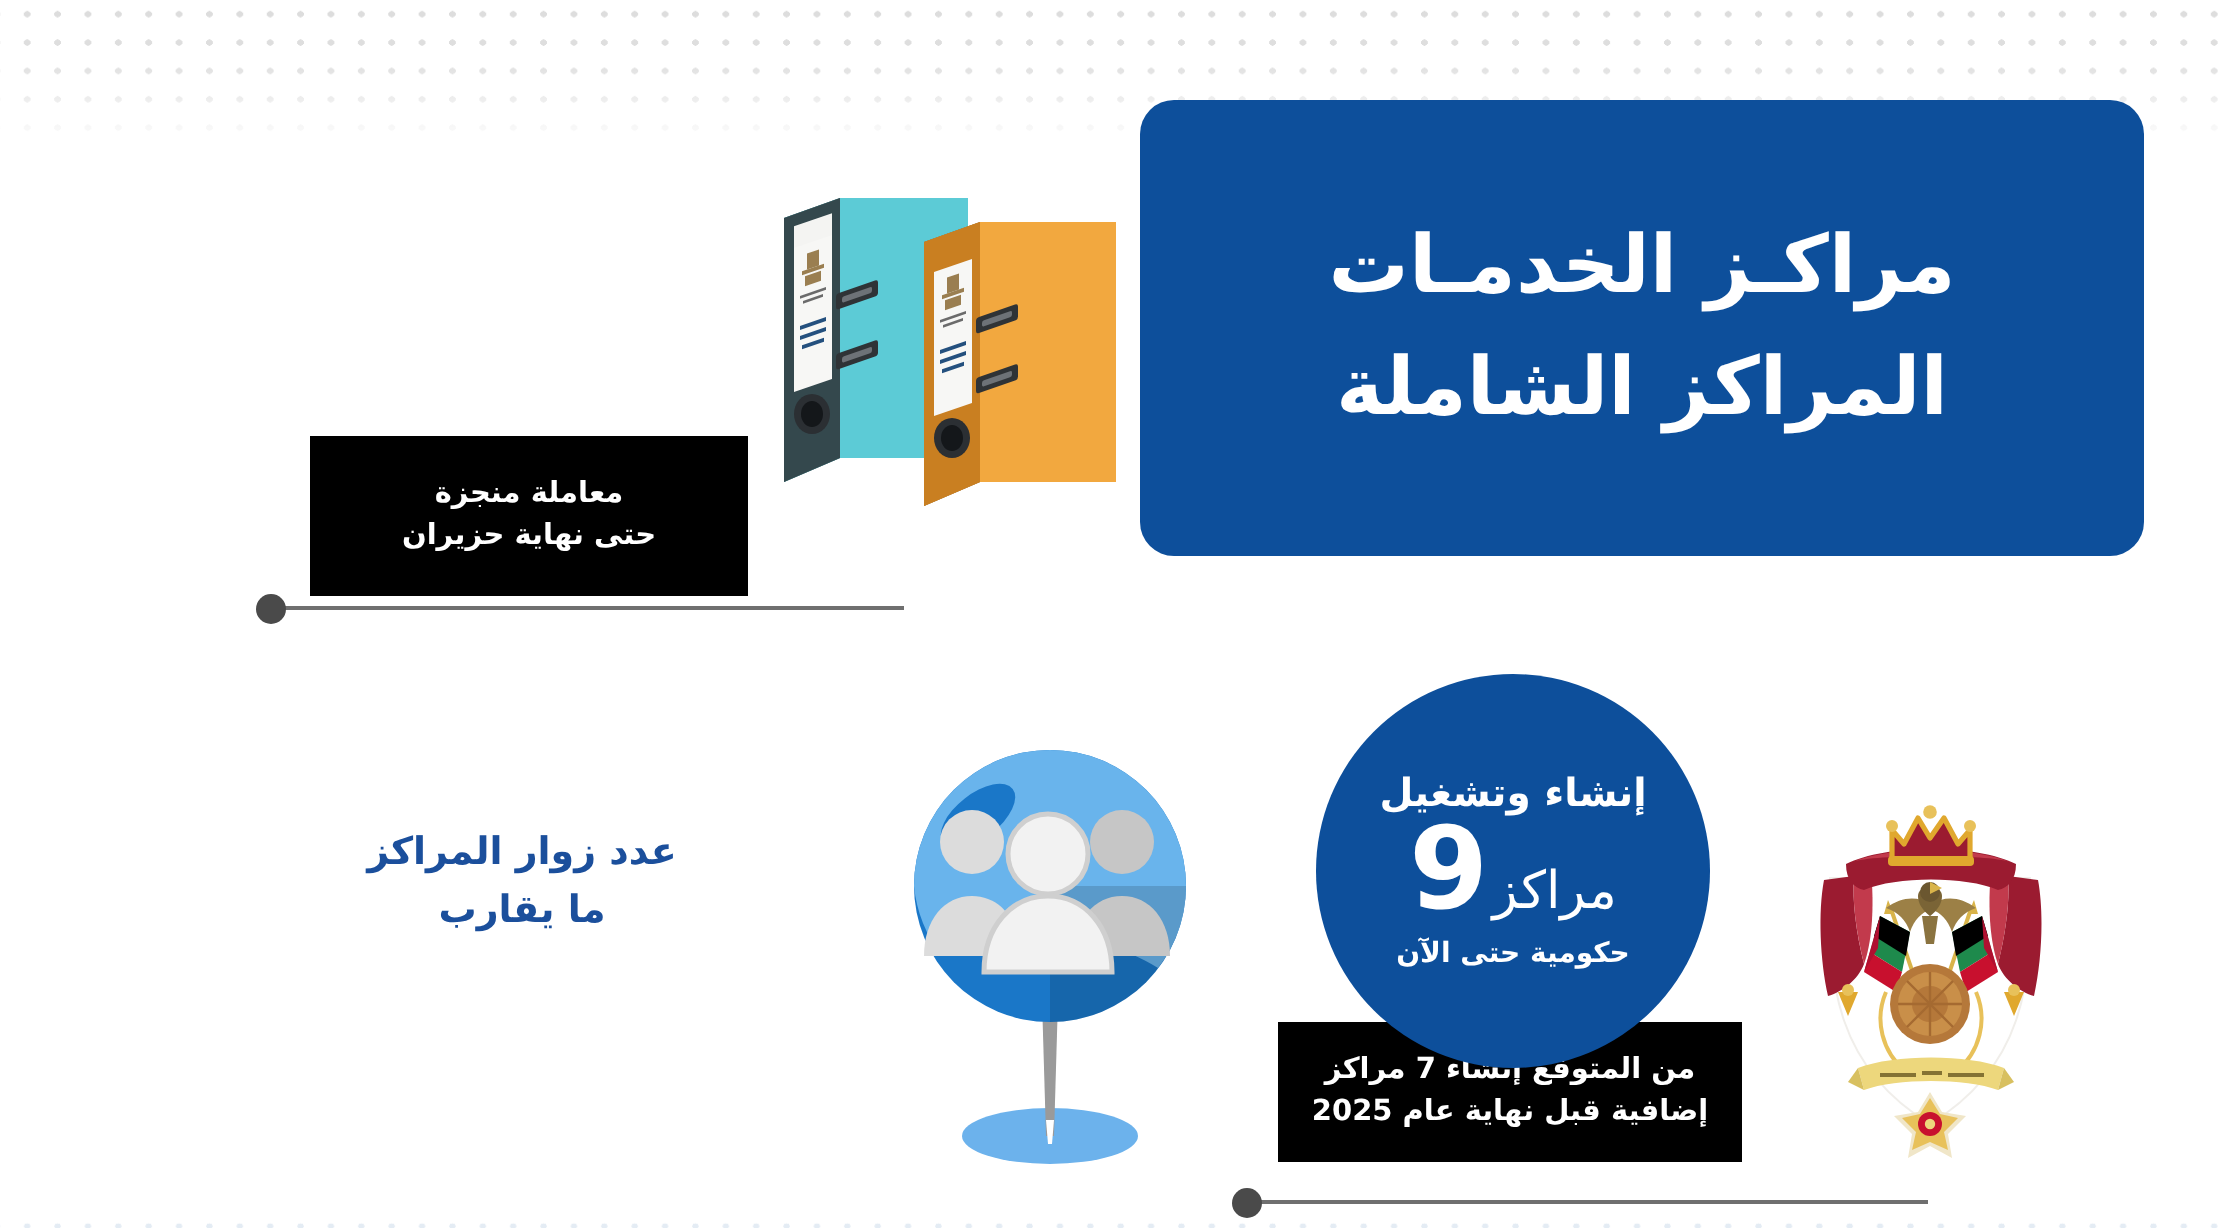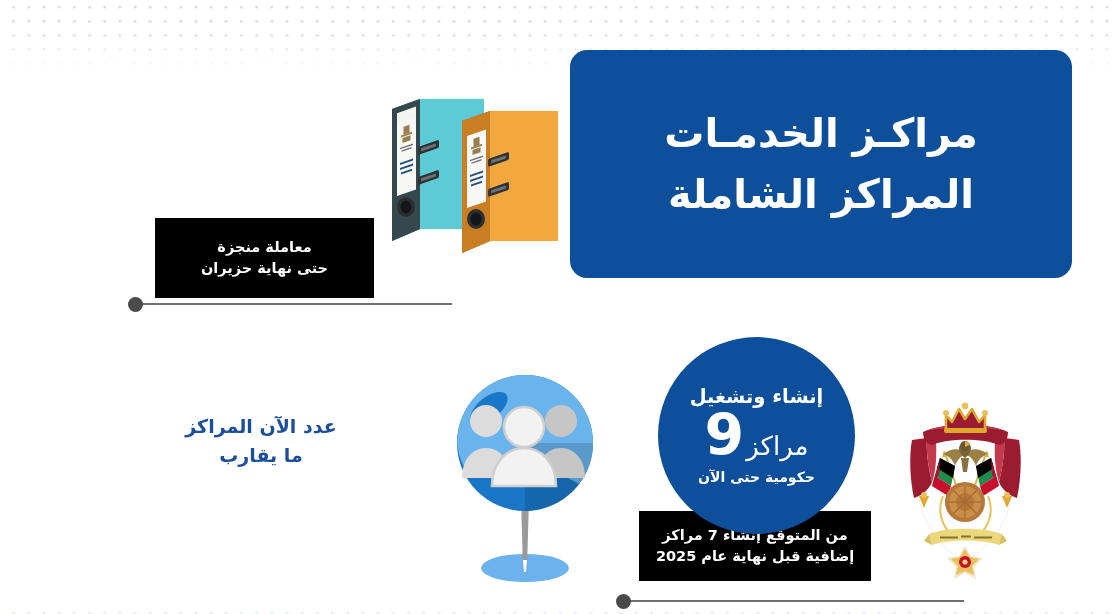--- a/index.html
+++ b/index.html
@@ -313,21 +313,21 @@
 
   <div class="rule" style="left:136px; top:303px; width:316px;"></div>
   <div class="rule-dot" style="left:128px; top:297px;"></div>
 
   <div id="title-block">
     <div class="title-line">مراكـز الخدمـات</div>
     <div class="title-line">المراكز الشاملة</div>
   </div>
 
   <div id="visitors-label">
-    <div>عدد الآن المراكز</div>
+    <div>عدد زوار المراكز</div>
     <div>ما يقارب</div>
   </div>
 
   <div id="pin-illustration">
     <svg viewBox="0 0 176 226" width="176" height="226" xmlns="http://www.w3.org/2000/svg">
       <ellipse cx="88" cy="196" rx="44" ry="14" fill="#6cb2ec"></ellipse>
       <path d="M84 128 L92 128 L90 196 L86 196 Z" fill="#9a9a9a"></path>
       <path d="M86 188 L90 188 L89 200 L87 200 Z" fill="#ffffff"></path>
       <circle cx="88" cy="71" r="68" fill="#1a77c8"></circle>
       <path d="M20 71 a68 68 0 0 1 136 0 a68 68 0 0 1 -14 41 c-28 -18 -74 -22 -108 -6 a68 68 0 0 1 -14 -35 Z" fill="#69b4ec"></path>

